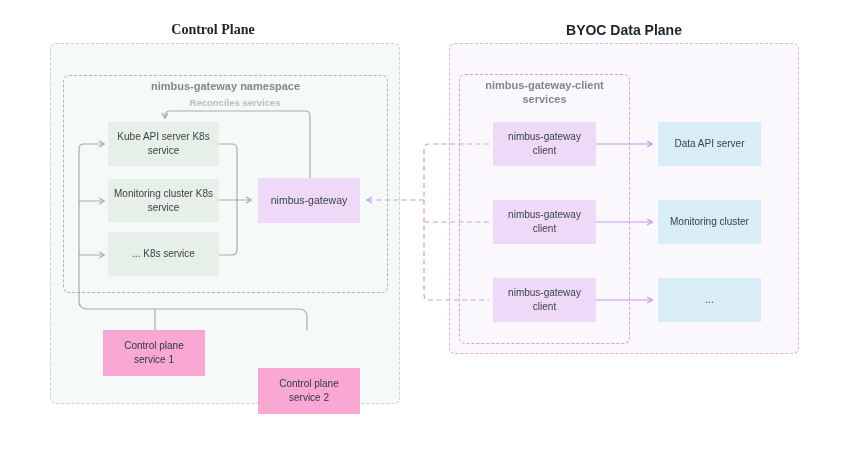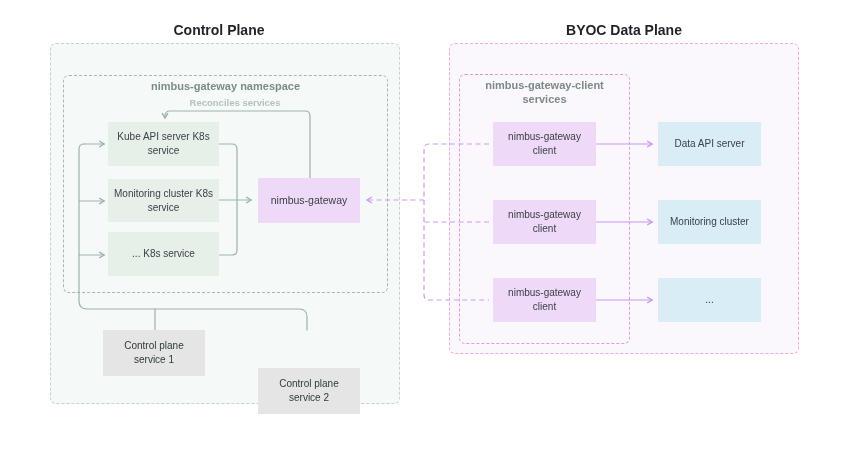--- a/index.html
+++ b/index.html
@@ -1,19 +1,19 @@
 <!DOCTYPE html>
 <html><head>
 <meta charset="utf-8">
 <style>
   html,body{margin:0;padding:0;background:#ffffff;}
   .canvas{position:relative;width:850px;height:450px;background:#ffffff;overflow:hidden;
           font-family:"Liberation Sans",sans-serif;}
   .plane-title{position:absolute;top:22px;font-size:14px;font-weight:bold;color:#1f2328;text-align:center;}
-  #cp-title{left:44px;width:350px;}
+  #cp-title{left:38px;width:350px;font-family:Liberation Serif, serif;}
   #dp-title{left:449px;width:350px;}
 
   .cp-outer{position:absolute;left:50px;top:43px;width:350px;height:361px;
             background:#f5faf8;border:1px dashed #c3d4cb;border-radius:6px;box-sizing:border-box;}
   .cp-inner{position:absolute;left:63px;top:75px;width:325px;height:218px;
             border:1px dashed #a8b7af;border-radius:6px;box-sizing:border-box;}
   .dp-outer{position:absolute;left:449px;top:43px;width:350px;height:311px;
             background:#fbf8fd;border:1px dashed #ecaade;border-radius:6px;box-sizing:border-box;}
   .dp-inner{position:absolute;left:459px;top:74px;width:171px;height:270px;
             border:1px dashed #e09ae5;border-radius:6px;box-sizing:border-box;}
@@ -23,21 +23,21 @@
   #cp-ns{left:63px;top:80px;width:325px;}
   #dp-ns{left:471px;top:79px;width:147px;}
   .hint-label{position:absolute;left:150px;top:97px;width:170px;text-align:center;
               font-size:9.5px;font-weight:600;color:#b5c2bb;}
 
   .node{position:absolute;display:flex;align-items:center;justify-content:center;
         text-align:center;font-size:10px;line-height:1.4;color:#3b4248;box-sizing:border-box;}
   .green-node{background:#e7efe9;}
   .purple-node{background:#eed9f9;}
   .blue-node{background:#d9edf7;}
-  .gray-node{background:#e5e5e5;color:#2f3b36;}
+  .gray-node{background:#f9a8d4;color:#2f3b36;}
 
   #k8s-0{left:108px;top:122px;width:111px;height:44px;padding:0 6px;}
   #k8s-1{left:108px;top:179px;width:111px;height:43px;padding:0 6px;}
   #k8s-2{left:108px;top:232px;width:111px;height:44px;padding:0 14px;}
   #gateway{left:258px;top:178px;width:102px;height:45px;font-size:10.5px;}
   #svc-0{left:103px;top:330px;width:102px;height:46px;padding:0 8px;}
   #svc-1{left:258px;top:330px;width:102px;height:46px;padding:0 8px;margin-top:38px;}
   #client-0{left:493px;top:122px;width:103px;height:44px;padding:0 12px;}
   #client-1{left:493px;top:200px;width:103px;height:44px;padding:0 12px;}
   #client-2{left:493px;top:278px;width:103px;height:44px;padding:0 12px;}

